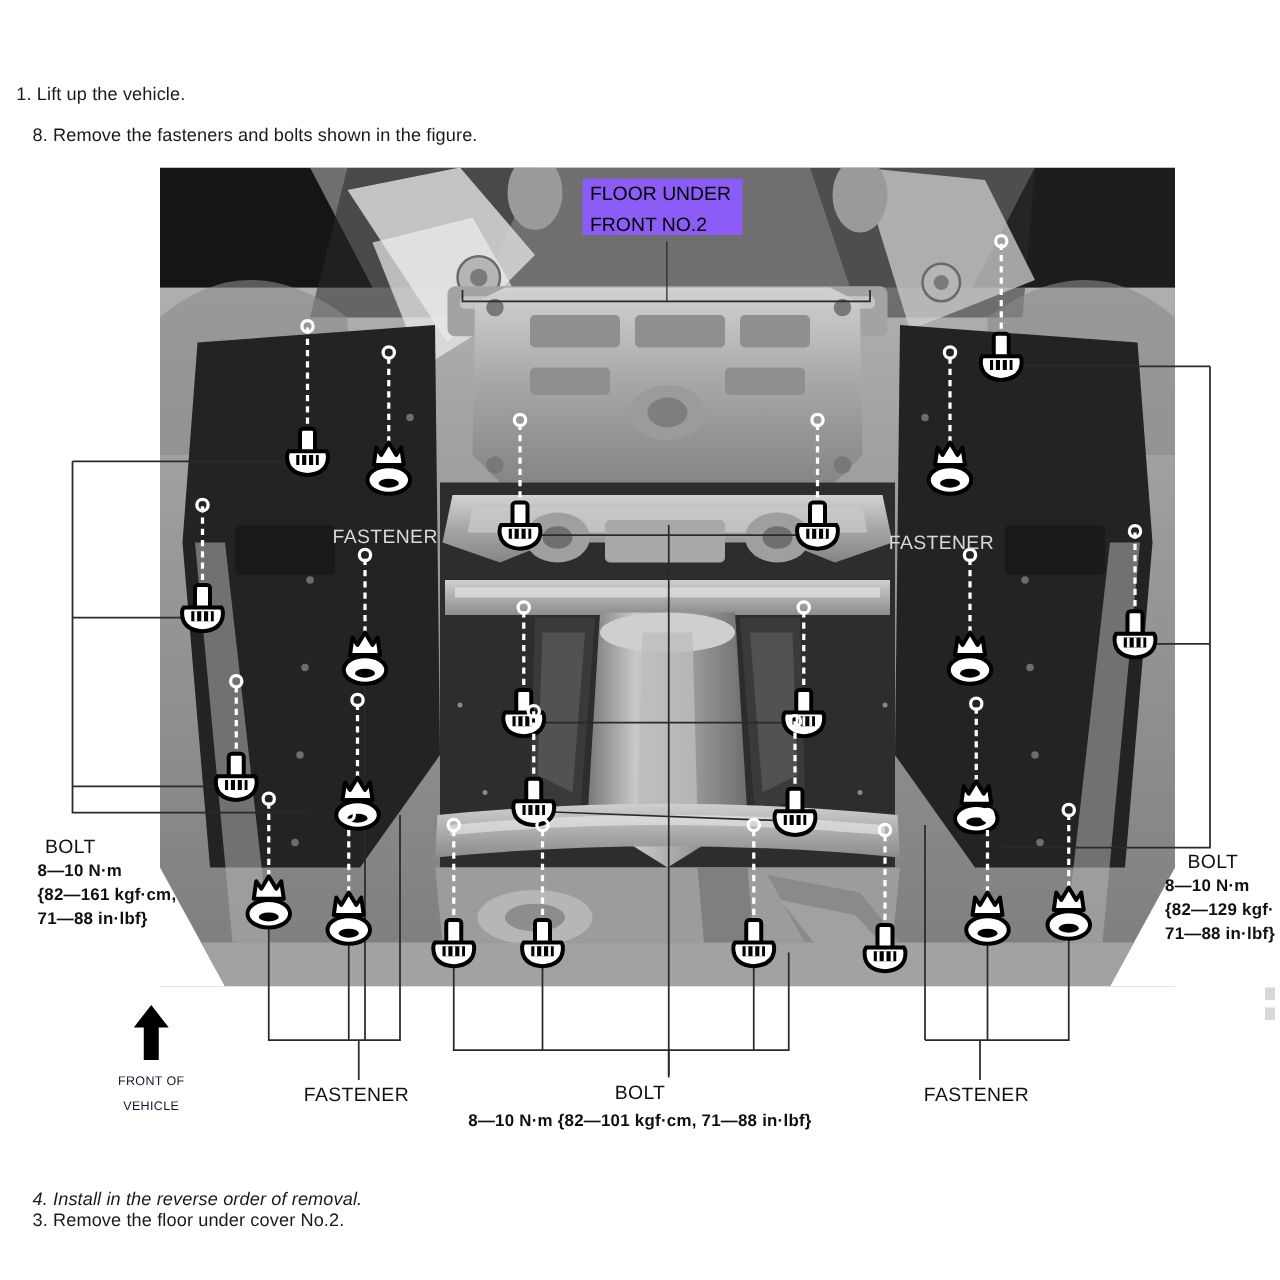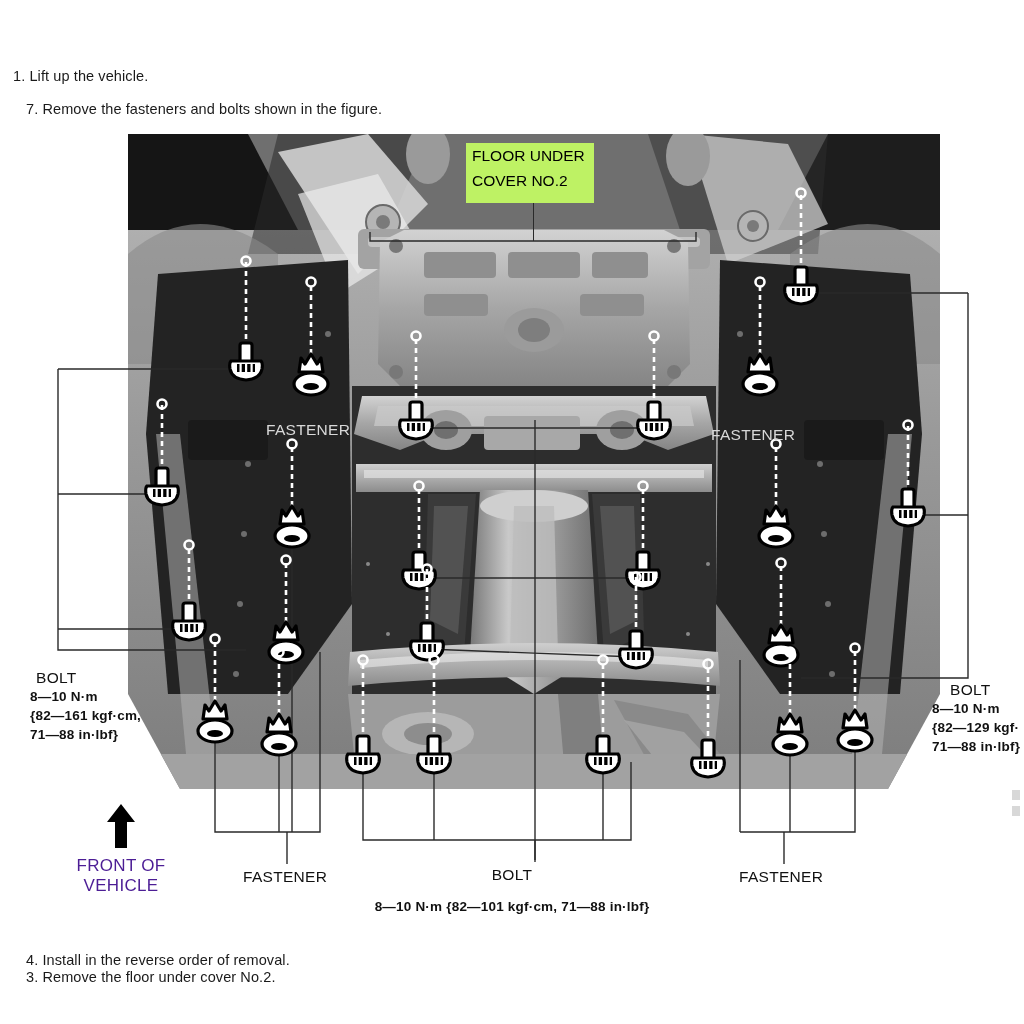--- a/index.html
+++ b/index.html
@@ -20,42 +20,42 @@
   .step {
     position: absolute;
     font-size: 14.5px;
     color: #1a1a1a;
     white-space: nowrap;
     letter-spacing: 0.1px;
   }
   #step-1 { left: 13px; top: 68px; }
   #step-2 { left: 26px; top: 101px; }
   #step-3 { left: 26px; top: 969px; }
-  #step-4 { left: 26px; top: 952px; }
+  #step-4 { left: 26px; top: 952px; font-style: italic; }
 
   
   #diagram {
     position: absolute;
     left: 128px;
     top: 134px;
     width: 812px;
     height: 655px;
     overflow: hidden;
     background: #8d8d8d;
   }
   #diagram svg { display: block; }
 
   
   #callout-box {
     position: absolute;
     left: 466px;
     top: 143px;
     width: 128px;
-    height: 60px;
-    background: #bef264;
+    height: 45px;
+    background: #8b5cf6;
     z-index: 40;
   }
   #callout-box .cl {
     font-size: 15.5px;
     line-height: 25px;
     padding-left: 6px;
     white-space: nowrap;
     font-family: "Liberation Sans", sans-serif;
   }
   #callout-leader {
@@ -103,39 +103,39 @@
   #bolt-left .lbl-title { margin-left: 6px; }
   #bolt-right { left: 932px; top: 681px; }
   #bolt-right .lbl-title { margin-left: 18px; }
 
   #bolt-bottom {
     left: 0; top: 866px;
     width: 1024px;
     text-align: center;
   }
   #bolt-bottom .lbl-title { display: block; }
-  #bolt-bottom .lbl-spec  { display: block; margin-top: 13px; }
+  #bolt-bottom .lbl-spec  { display: block; margin-top: 3px; }
 
   #fastener-bottom-left  { left: 243px; top: 868px; }
   #fastener-bottom-right { left: 739px; top: 868px; }
 
   
   #front-indicator {
     position: absolute;
     left: 56px;
     top: 804px;
     width: 130px;
     text-align: center;
     z-index: 45;
   }
   #front-arrow { display: block; margin: 0 auto 8px auto; }
   #front-indicator .fv-text {
-    font-size: 17px;
+    font-size: 10px;
     line-height: 20px;
-    color: #4c1d95;
+    color: #0f172a;
     letter-spacing: 0.3px;
   }
 
   
   #leaders {
     position: absolute;
     left: 0; top: 0;
     width: 1024px; height: 1024px;
     z-index: 30;
     pointer-events: none;
@@ -147,21 +147,21 @@
     left: 0; top: 0;
     width: 1024px; height: 1024px;
     z-index: 35;
   }
   .edge-fleck { position: absolute; background: #d8d8d8; z-index: 5; }
 </style>
 </head>
 <body>
 
 <div class="step" id="step-1">1. Lift up the vehicle.</div>
-<div class="step" id="step-2">7. Remove the fasteners and bolts shown in the figure.</div>
+<div class="step" id="step-2">8. Remove the fasteners and bolts shown in the figure.</div>
 <div class="step" id="step-3">3. Remove the floor under cover No.2.</div>
 <div class="step" id="step-4">4. Install in the reverse order of removal.</div>
 
 <div id="diagram">
   <svg width="812" height="655" viewBox="0 0 812 655" xmlns="http://www.w3.org/2000/svg">
     <defs>
       <linearGradient id="gMetalV" x1="0" y1="0" x2="0" y2="1">
         <stop offset="0" stop-color="#b9b9b9"></stop>
         <stop offset="0.45" stop-color="#9a9a9a"></stop>
         <stop offset="1" stop-color="#7d7d7d"></stop>
@@ -481,21 +481,21 @@
         <line x1="855" x2="855" y1="710" y2="648" stroke="#ffffff" stroke-width="2.6" stroke-dasharray="5 4"></line>
         <circle cx="855" cy="648" r="4.5" fill="none" stroke="#ffffff" stroke-width="2.6"></circle>
         <use href="#sym-fastener" x="0" y="0" transform="translate(855,740)"></use>
       </g>
     </g>
 </svg>
 
 <div id="callout-leader"></div>
 <div id="callout-box">
   <div class="cl">FLOOR UNDER</div>
-  <div class="cl">COVER NO.2</div>
+  <div class="cl">FRONT NO.2</div>
 </div>
 
 <div class="fastener-inline" id="fastener-inline-left">FASTENER</div>
 <div class="fastener-inline" id="fastener-inline-right">FASTENER</div>
 
 <div class="outer-label" id="bolt-left">
   <div class="lbl-title">BOLT</div>
   <div class="lbl-spec">
     <div>8—10 N·m</div>
     <div>{82—161 kgf·cm,</div>

